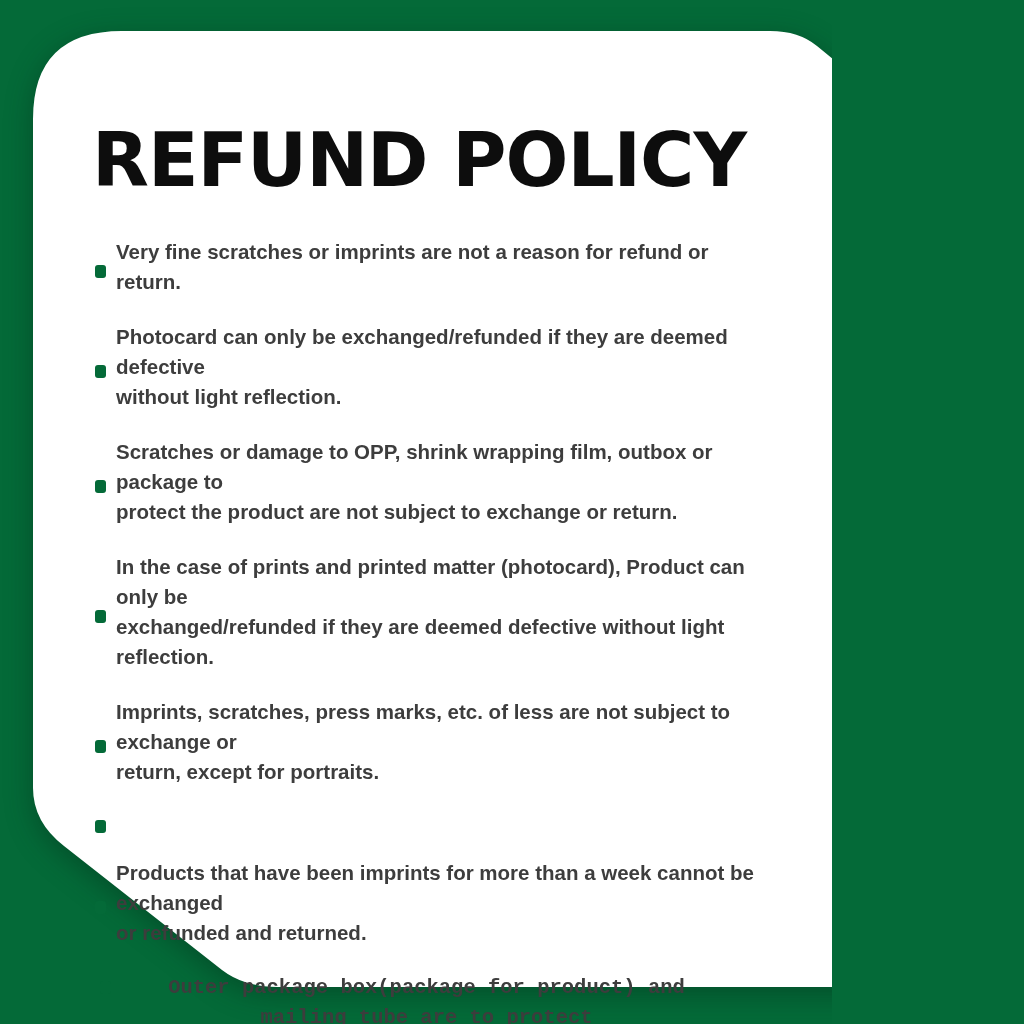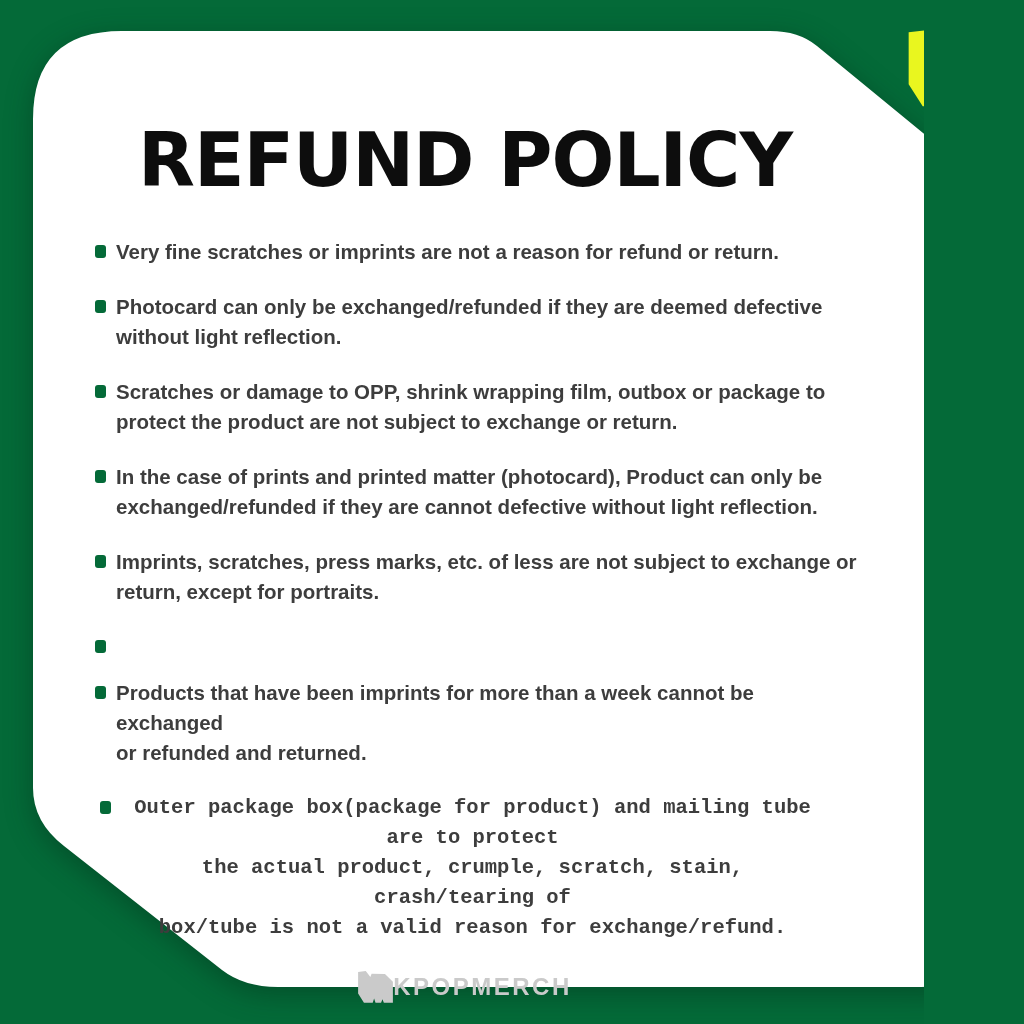--- a/index.html
+++ b/index.html
@@ -1,18 +1,18 @@
 <!DOCTYPE html>
 <html><head>
 <meta charset="utf-8">
 <style>
   html,body{margin:0;padding:0;background:#046A38;}
   .stage{
     position:relative;
-    width:924px;height:1024px;
+    width:832px;height:1024px;
     background:#046A38;
     overflow:hidden;
     font-family:"Liberation Sans", sans-serif;
   }
   .card-svg{
     position:absolute;left:0;top:0;width:1024px;height:1024px;
     filter:drop-shadow(0 7px 14px rgba(0,35,18,.38));
   }
   .top-logo{
     position:absolute;left:908px;top:30px;width:85px;height:77px;
@@ -31,21 +31,21 @@
     color:#0D0D0D;
     white-space:nowrap;
   }
   .policy-list{
     list-style:none;
     margin:40px 0 0 0;
     padding:0 0 0 2px;
   }
   .policy-list li{
     display:flex;
-    align-items:flex-start;
+    align-items:center;
     margin:0 0 25px 0;
     padding-left:27px;
   }
   .bullet{
     flex:0 0 auto;
     width:11px;height:13px;
     border-radius:3px;
     background:#046A38;
     margin:8px 10px 0 0;
   }
@@ -111,21 +111,21 @@
 without light reflection.</p>
       </li>
       <li>
         <span class="bullet"></span>
         <p class="item-text">Scratches or damage to OPP, shrink wrapping film, outbox or package to
 protect the product are not subject to exchange or return.</p>
       </li>
       <li>
         <span class="bullet"></span>
         <p class="item-text">In the case of prints and printed matter (photocard), Product can only be
-exchanged/refunded if they are cannot defective without light reflection.</p>
+exchanged/refunded if they are deemed defective without light reflection.</p>
       </li>
       <li>
         <span class="bullet"></span>
         <p class="item-text">Imprints, scratches, press marks, etc. of less are not subject to exchange or
 return, except for portraits.</p>
       </li>
       <li>
         <span class="bullet"></span>
       </li>
       <li>

